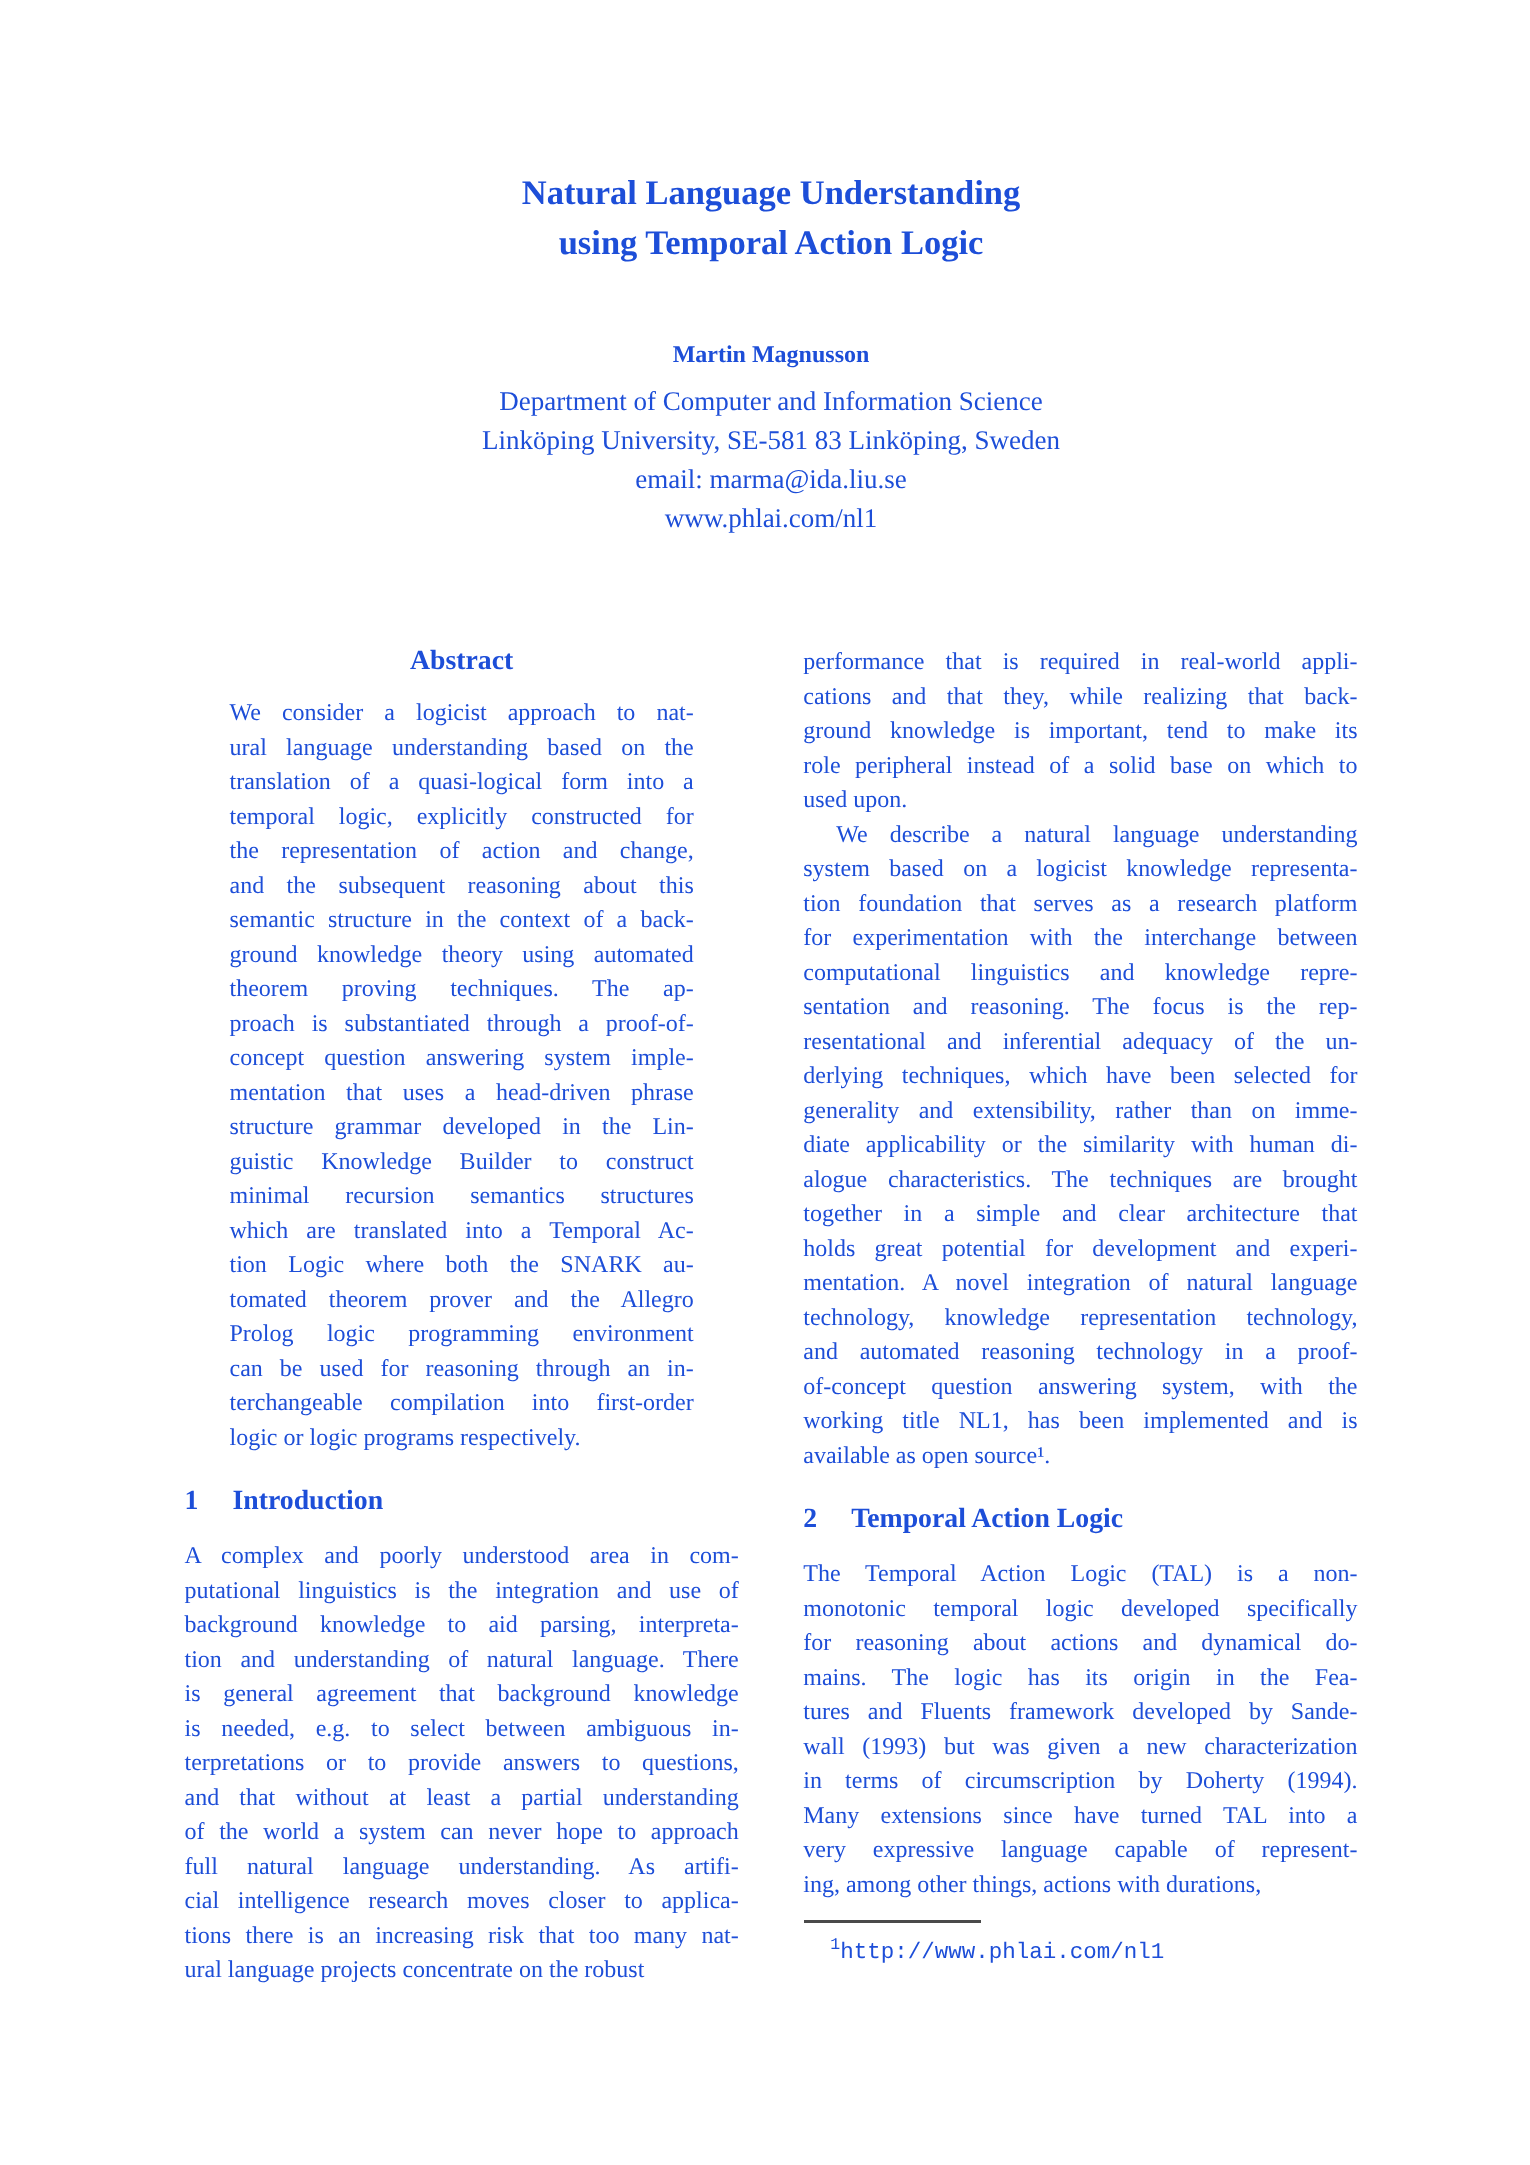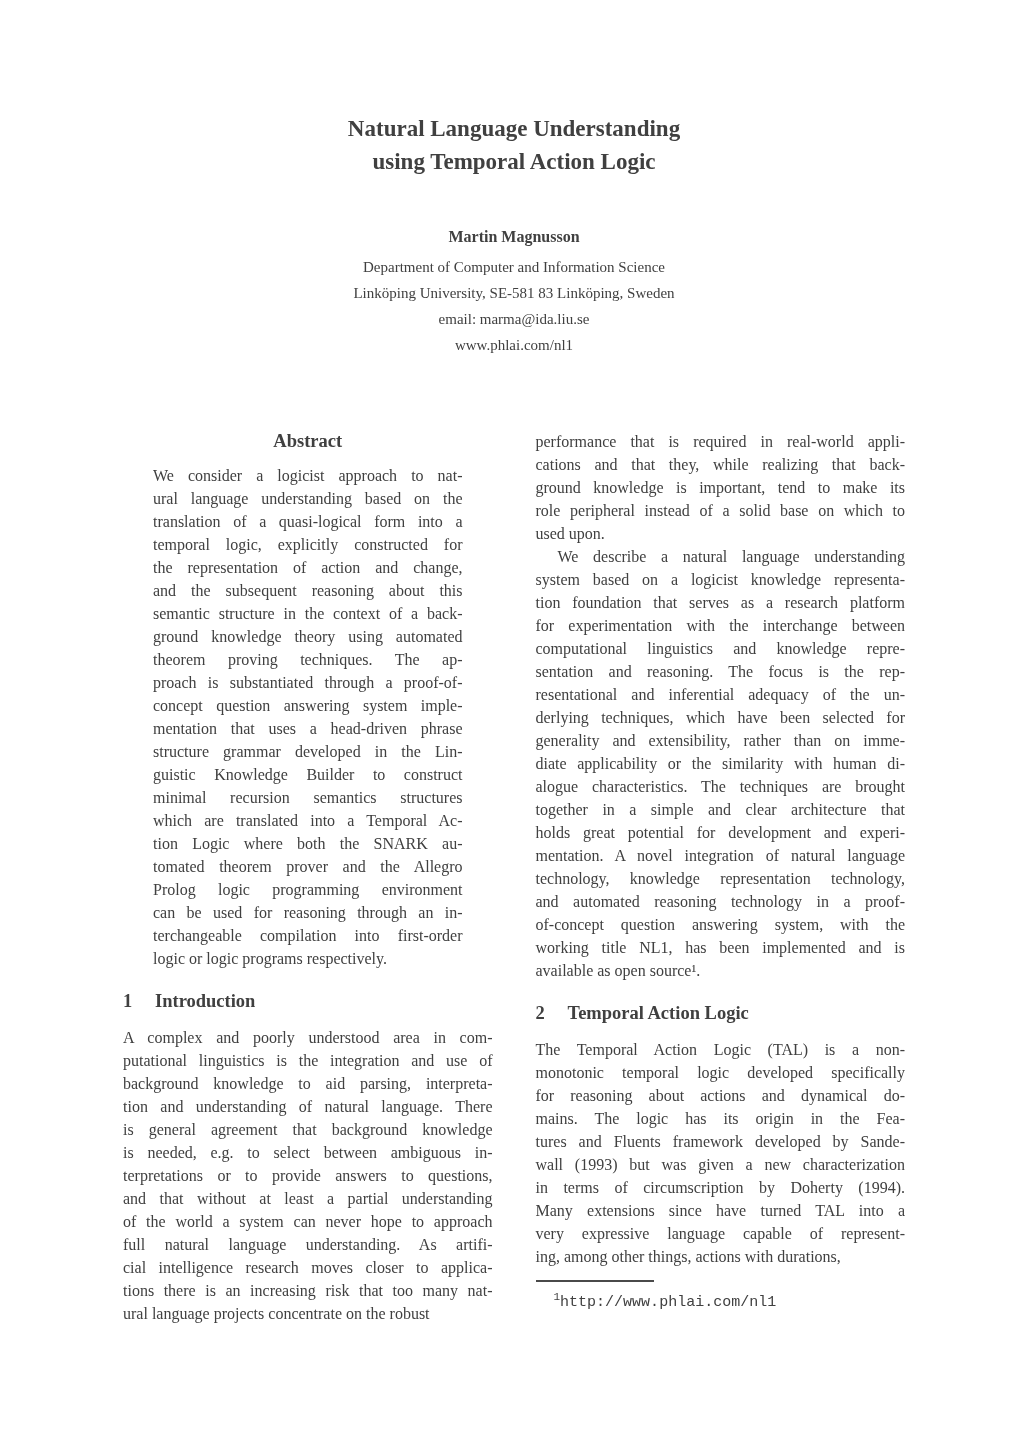--- a/index.html
+++ b/index.html
@@ -1,29 +1,29 @@
 <!DOCTYPE html>
 <html><head>
 <meta charset="utf-8">
 <style>
   html,body { margin:0; padding:0; background:#ffffff; }
   .page {
     position:relative;
     width:1020px; height:1443px;
     background:#ffffff;
-    color:#404040;
+    color:#1d4ed8;
     font-family:"Liberation Serif", serif;
     overflow:hidden;
     margin:0 auto;
   }
   .header { margin:0 115px 0 123px; text-align:center; padding-top:112px; }
   .title { font-size:23px; font-weight:bold; line-height:33px; }
   .title-line { display:block; }
   .author { font-size:16px; font-weight:bold; line-height:26px; margin-top:46px; }
-  .affil { font-size:15px; line-height:26px; margin-top:4px; }
+  .affil { font-size:18px; line-height:26px; margin-top:4px; }
   .affil-line { display:block; }
 
   .columns {
     display:flex; gap:43px;
     margin:72px 115px 0 123px;
     align-items:flex-start;
   }
   .col { flex:1; min-width:0; }
 
   .abs-heading {

